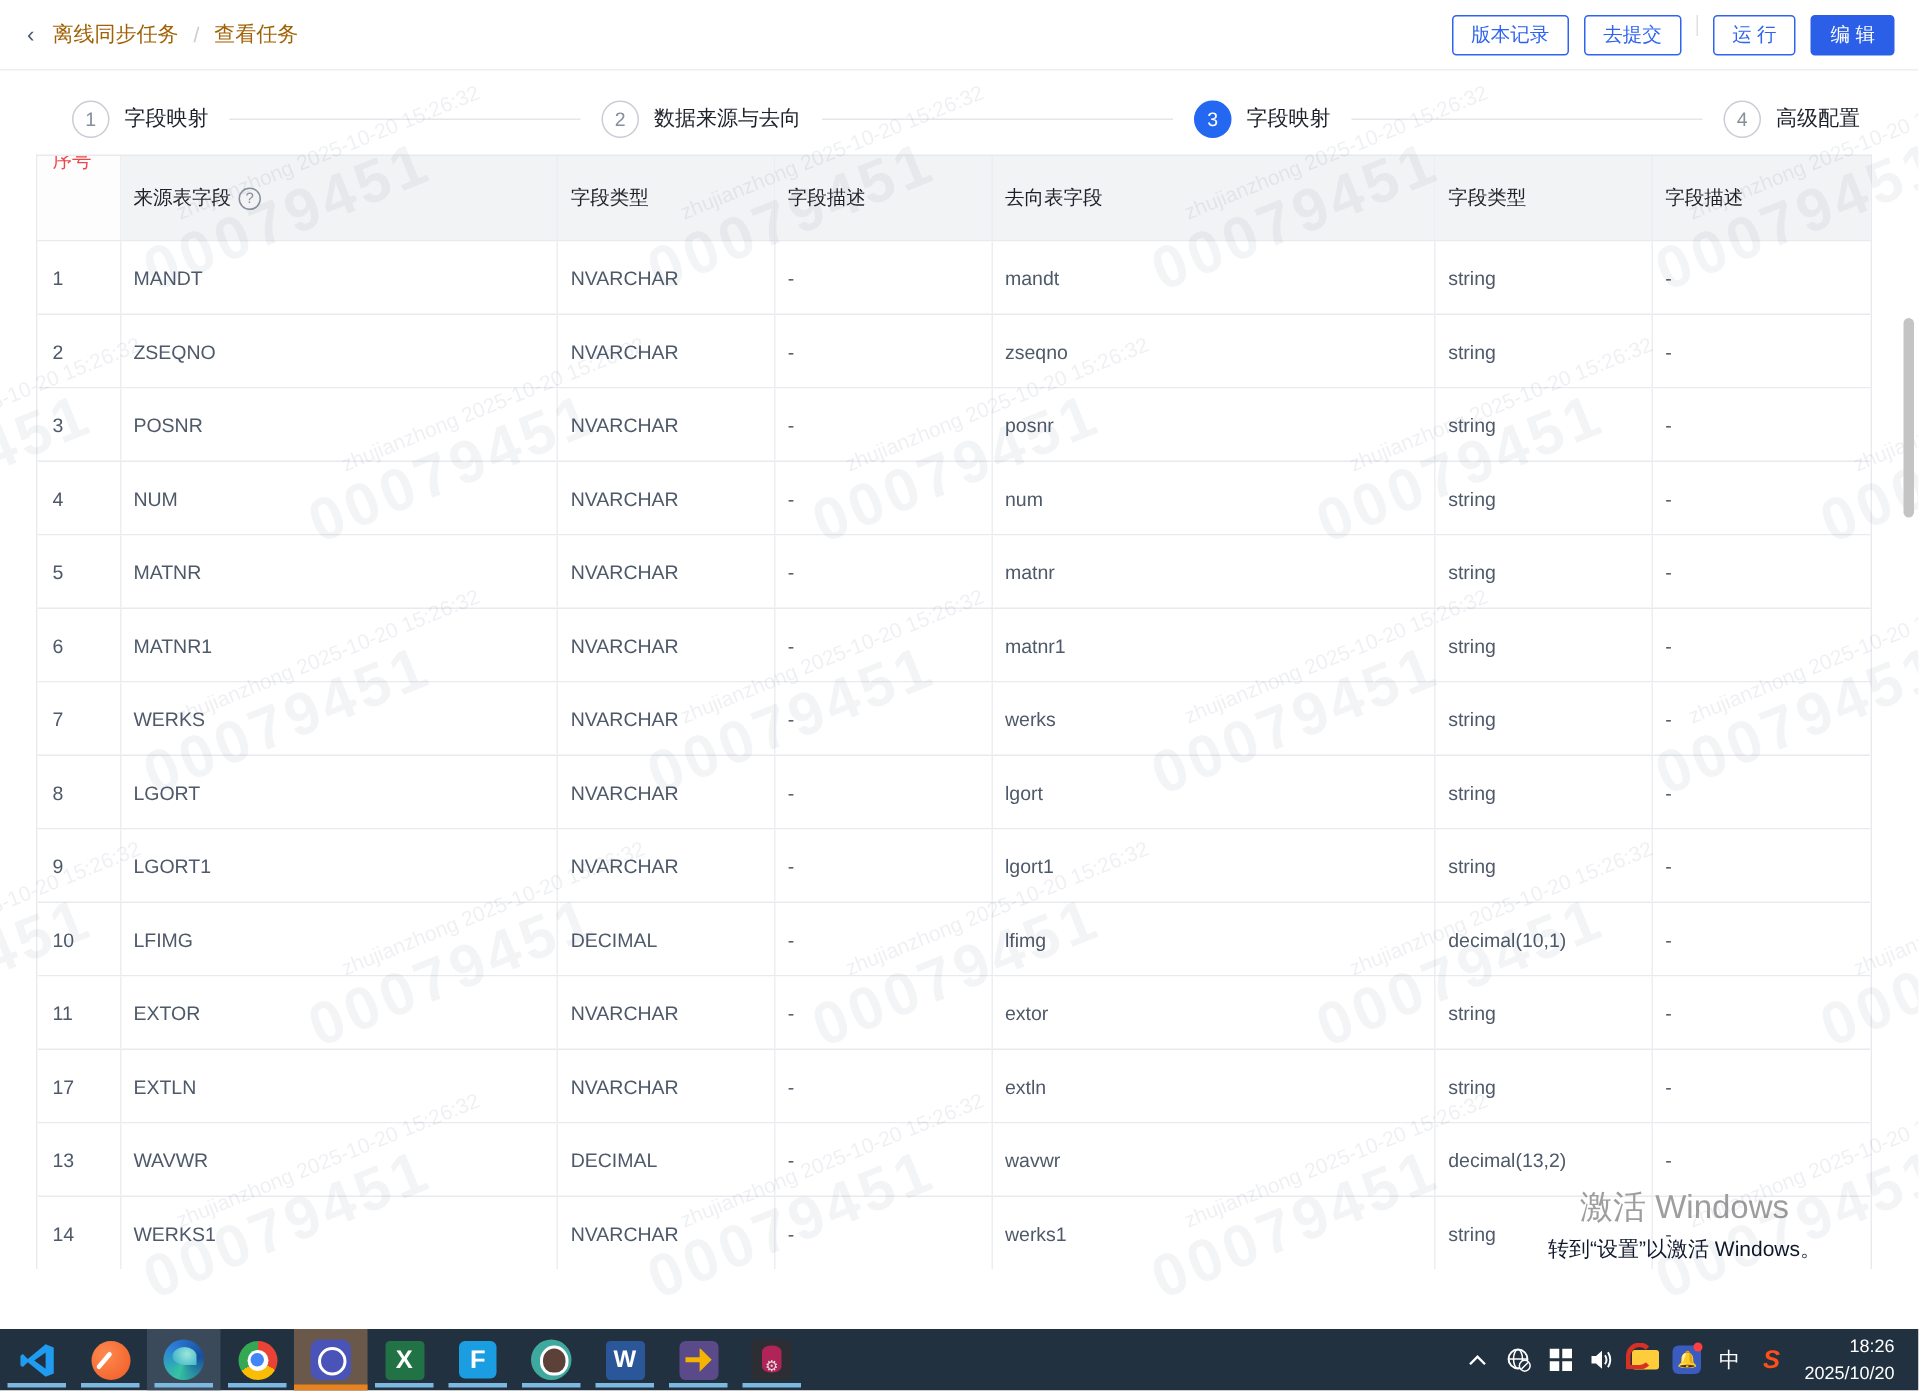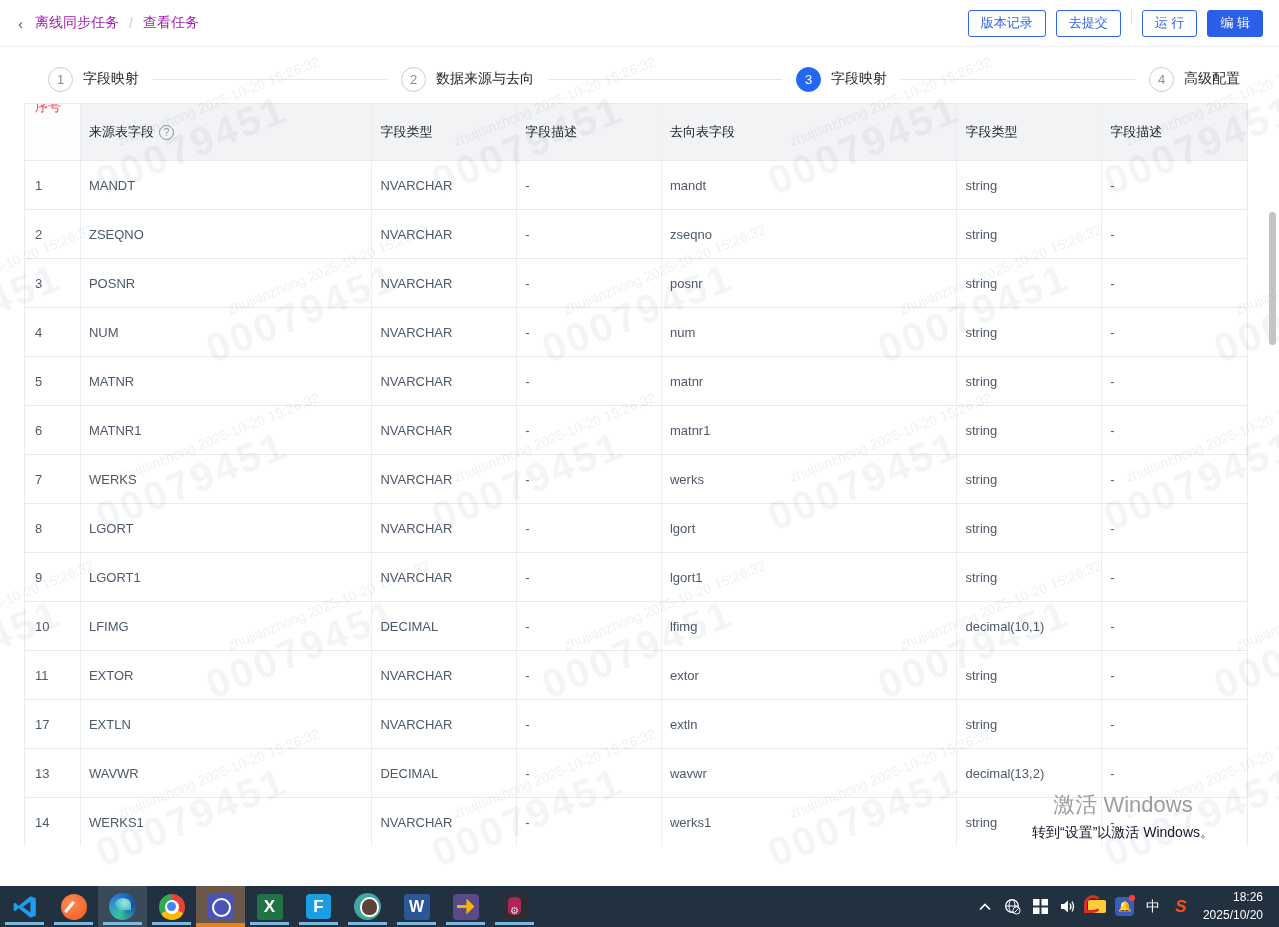--- a/index.html
+++ b/index.html
@@ -5,21 +5,21 @@
   * { margin:0; padding:0; box-sizing:border-box; }
   html,body { width:1279px; height:927px; overflow:hidden; }
   body { font-family:"Liberation Sans", sans-serif; background:#fff; position:relative; color:#1d2129; }
 
   
   .topbar { position:absolute; left:0; top:0; width:1279px; height:47px; background:#fff;
             border-bottom:1px solid #efefef; display:flex; align-items:center; justify-content:space-between;
             padding:0 16px; z-index:20; }
   .crumbs { display:flex; align-items:center; gap:10px; font-size:14px; }
   .back-chevron { font-size:15px; color:#4e5969; cursor:pointer; padding:2px 2px; }
-  .crumb { color:#a21caf;font-family:Liberation Serif, serif; }
+  .crumb { color:#a16207;font-family:Liberation Serif, serif; }
   .crumb-sep { color:#c9cdd4; }
   .actions { display:flex; align-items:flex-start; gap:10px; }
   .btn { font-size:13px; height:27px; padding:0 12px; border-radius:3px; border:1px solid #2f64f0;
          color:#2f64f0; background:#fff; cursor:pointer; font-family:inherit; }
   .btn.primary { background:#2b5fe8; border-color:#2b5fe8; color:#fff; }
   .vdivider { width:1px; height:14px; background:#e0e0e0; }
 
   
   .stepper { position:absolute; left:48px; top:62px; width:1192px; height:34px; display:flex;
              align-items:center; z-index:5; }

